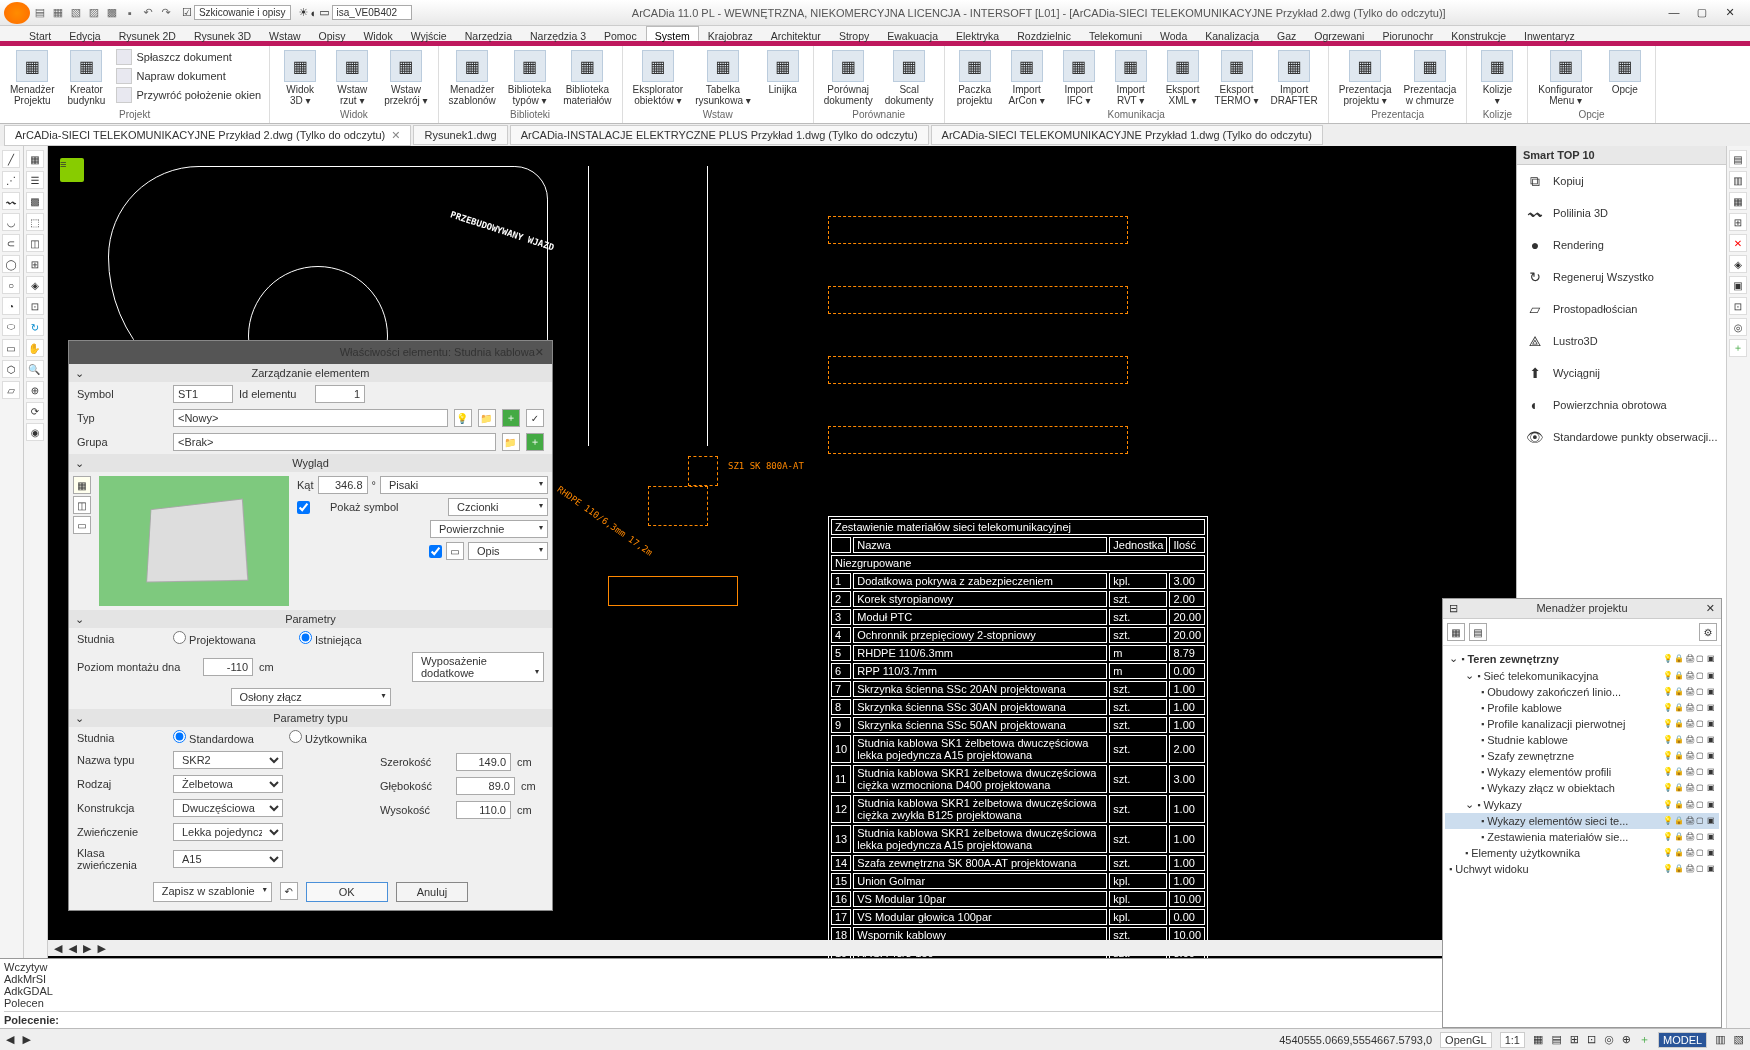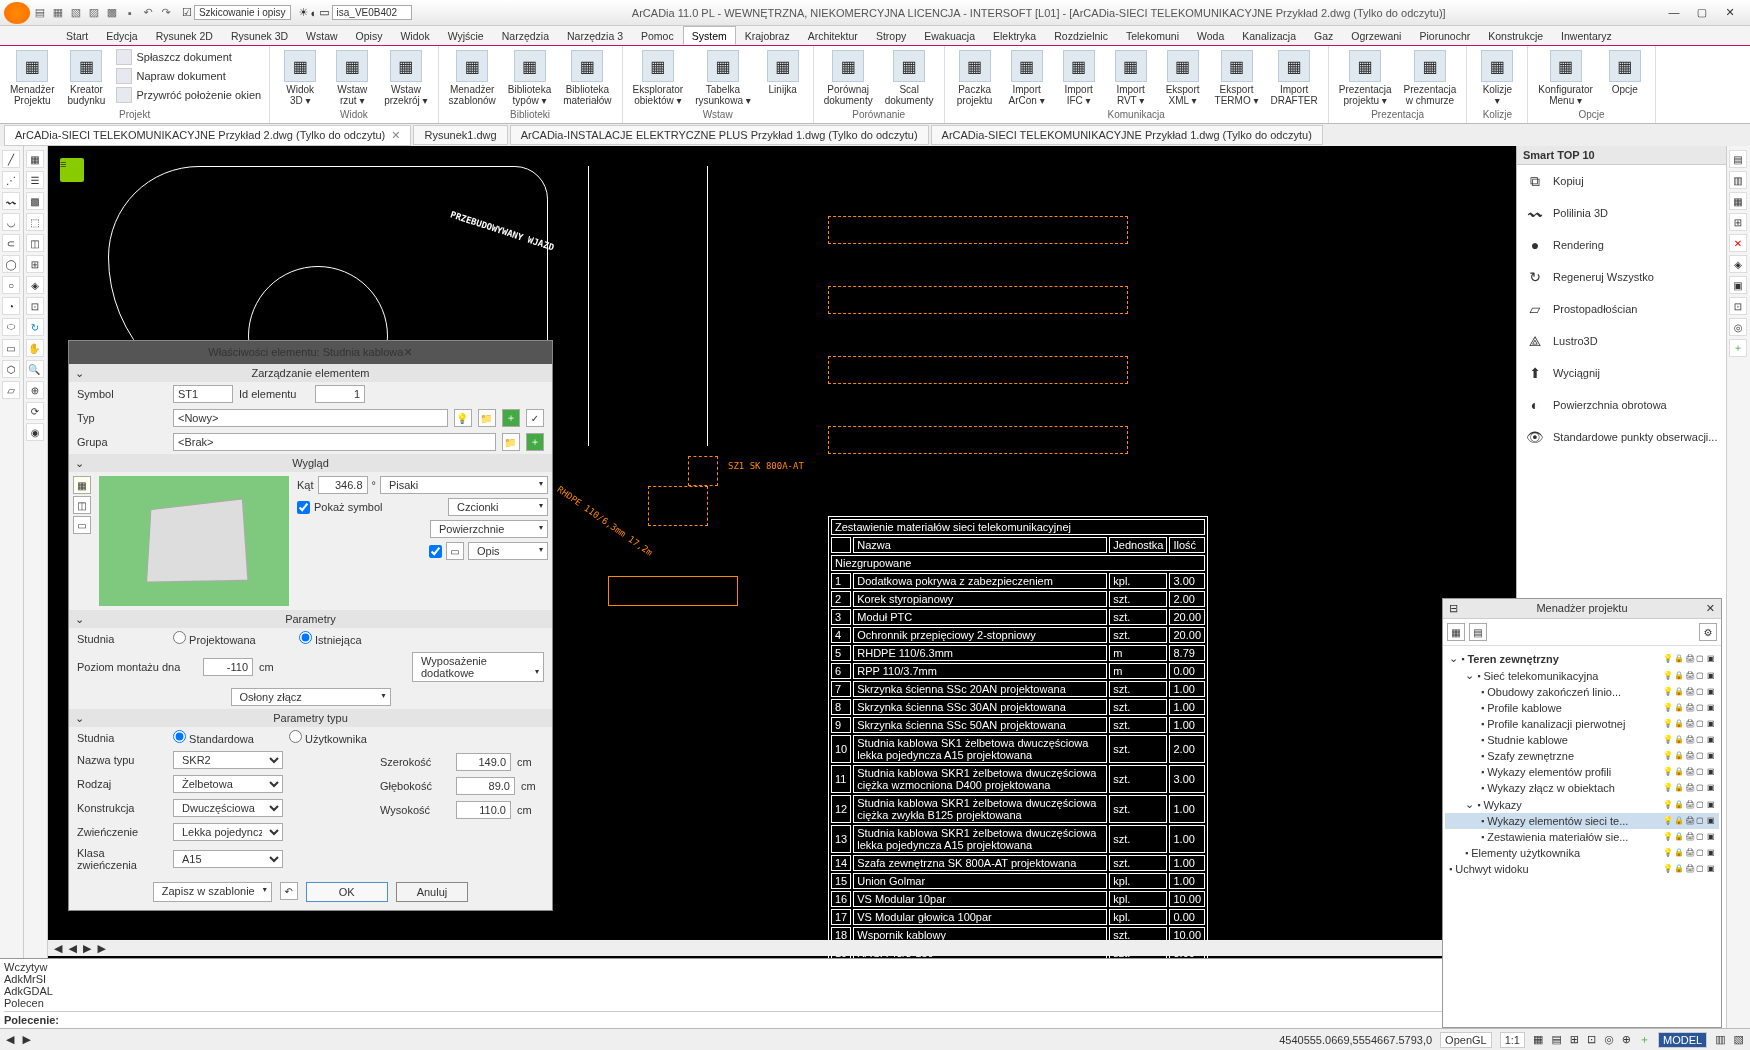--- a/index.html
+++ b/index.html
@@ -6,21 +6,21 @@
 body{background:#f0f0f0;width:1750px;height:1050px;overflow:hidden;position:relative}
 .titlebar{height:26px;background:linear-gradient(#fff,#e8e8e8);display:flex;align-items:center;padding:0 4px;border-bottom:1px solid #ccc}
 .titlebar .logo{width:26px;height:22px;background:radial-gradient(circle,#ff8c00,#ff6b00);border-radius:50%;margin-right:2px}
 .titlebar .qat{display:flex;gap:2px}
 .titlebar .qat span{width:16px;height:16px;display:inline-flex;align-items:center;justify-content:center;color:#666}
 .titlebar .title{flex:1;text-align:center;color:#555;font-size:11px}
 .titlebar .winbtns{display:flex;gap:12px;padding-right:8px}
 .titlebar .winbtns span{width:16px;text-align:center;cursor:pointer}
 .qatext{display:flex;align-items:center;gap:2px;margin-left:8px}
 .qatext .combo{background:#fff;border:1px solid #aaa;padding:1px 4px;font-size:10px}
-.ribbontabs{height:20px;background:#f4f4f4;display:flex;padding-left:57px;border-bottom:1px solid #be185d}
+.ribbontabs{height:20px;background:#f4f4f4;display:flex;padding-left:20px;border-bottom:5px solid #be185d}
 .ribbontabs .tab{padding:3px 8px;font-size:10.5px;border:1px solid transparent;cursor:pointer}
 .ribbontabs .tab.active{background:#fff;border:1px solid #bbb;border-bottom-color:#fff;color:#000}
 .ribbon{height:78px;background:#fff;border-bottom:1px solid #bbb;display:flex}
 .rgroup{border-right:1px solid #ddd;padding:2px 6px;display:flex;flex-direction:column;justify-content:space-between}
 .rgroup .body{flex:1;display:flex;gap:4px;align-items:flex-start}
 .rgroup .label{text-align:center;font-size:10px;color:#666;padding:1px 0}
 .bigbtn{display:flex;flex-direction:column;align-items:center;gap:2px;padding:2px 4px;min-width:48px;cursor:pointer}
 .bigbtn .icon{width:32px;height:32px;background:#e0e8f0;border:1px solid #bcd;display:flex;align-items:center;justify-content:center;font-size:16px}
 .bigbtn .lbl{font-size:10px;text-align:center;line-height:11px}
 .smallbtns{display:flex;flex-direction:column;gap:1px}
@@ -34,21 +34,21 @@
 .toolcol{width:24px;background:#f4f4f4;border-right:1px solid #ccc;display:flex;flex-direction:column;gap:3px;padding:4px 2px}
 .toolcol .t{width:18px;height:18px;border:1px solid #ddd;background:#fff;font-size:10px;display:flex;align-items:center;justify-content:center;cursor:pointer}
 .canvas{flex:1;background:#000;position:relative;overflow:hidden}
 .rightpanel{width:210px;background:#fff;border-left:1px solid #bbb;display:flex;flex-direction:column}
 .rightpanel .hdr{background:#e8e8e8;padding:3px 6px;font-weight:bold;border-bottom:1px solid #ccc}
 .smartitem{display:flex;align-items:center;gap:8px;padding:6px 8px;cursor:pointer}
 .smartitem .ic{width:20px;height:20px;display:flex;align-items:center;justify-content:center;font-size:14px}
 .rightcol{width:24px;background:#f4f4f4;border-left:1px solid #ccc;display:flex;flex-direction:column;gap:3px;padding:4px 2px}
 .rightcol .t{width:18px;height:18px;border:1px solid #ddd;background:#fff;font-size:10px;display:flex;align-items:center;justify-content:center;cursor:pointer}
 .dialog{position:absolute;left:68px;top:340px;width:485px;background:#f0f0f0;border:1px solid #888;box-shadow:2px 2px 8px rgba(0,0,0,.3);z-index:100}
-.dialog .dtitle{background:#555;color:#fff;padding:5px 8px;display:flex;justify-content:center;font-size:11px}
+.dialog .dtitle{background:#555;color:#fff;padding:5px 8px;display:flex;justify-content:flex-end;font-size:11px}
 .dialog .sect{background:#e4e4e4;padding:3px;text-align:center;position:relative;font-size:11px;display:flex}
 .dialog .sect .exp{position:absolute;left:6px}
 .dialog .row{display:flex;align-items:center;padding:3px 8px;gap:6px}
 .dialog .row label{width:90px;font-size:11px}
 .dialog input[type=text]{border:1px solid #aaa;padding:2px 4px;font-size:11px;background:#fff}
 .dialog select{border:1px solid #aaa;padding:1px 4px;font-size:11px;background:#fff}
 .dialog .btnrow{display:flex;justify-content:center;gap:8px;padding:8px}
 .dialog button{padding:3px 20px;border:1px solid #888;background:#f4f4f4;cursor:pointer}
 .dialog button.ok{background:#f8f8f8;border:1px solid #4a90d9;padding:3px 32px}
 .preview{width:190px;height:130px;background:#7ec97e;margin:4px;display:flex;align-items:center;justify-content:center}
@@ -615,21 +615,21 @@
     <div class="preview">
         <div class="cube"></div>
       </div>
     <div style="flex:1;padding:4px;display:flex;flex-direction:column;gap:4px">
       <div style="display:flex;gap:4px;align-items:center">
         <span>Kąt</span>
         <input type="text" style="width: 50px; text-align: right;" value="346.8">
           <span>°</span>
         <div class="ddbtn" style="flex:1">Pisaki</div>
       </div>
-      <div style="display:flex;gap:4px;align-items:center">
+      <div style="display:flex;gap:20px;align-items:center">
         <input type="checkbox" checked="" style="">
         <span>Pokaż symbol</span>
         <div class="ddbtn" style="margin-left:auto;width:100px">Czcionki</div>
       </div>
       <div style="display:flex;justify-content:flex-end">
           <div class="ddbtn" style="width:118px">Powierzchnie</div>
         </div>
       <div style="display:flex;gap:4px;align-items:center;justify-content:flex-end">
         <input type="checkbox" checked="" style="">
         <span class="iconbtn">▭</span>

